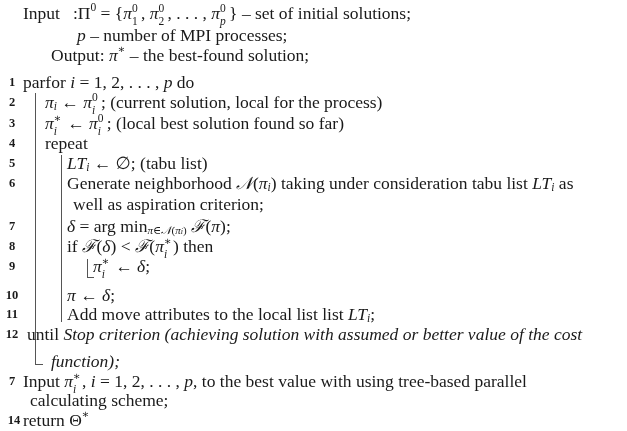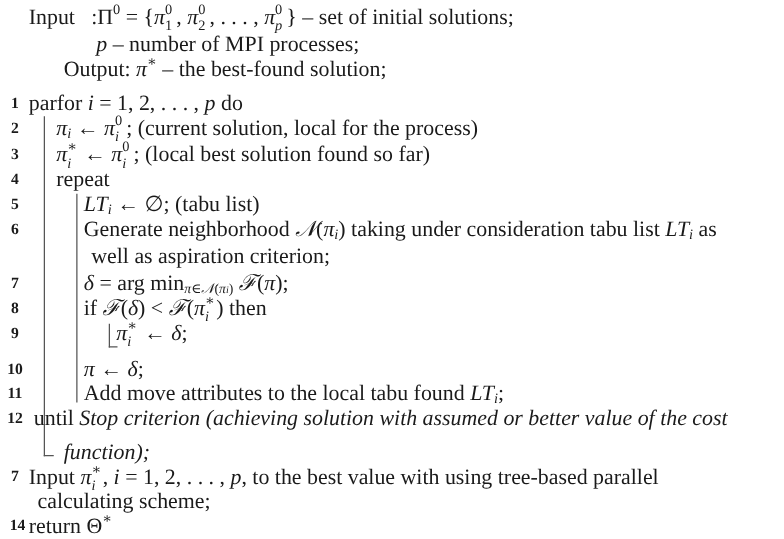--- a/index.html
+++ b/index.html
@@ -99,21 +99,21 @@
 
 <div class="line" style="left:93px; top:256px;">
   <span><span class="it">π</span><span class="ss"><span class="u">∗</span><span class="d it">i</span></span> ← <span class="it">δ</span>;</span>
 </div>
 
 <div class="line" style="left:67px; top:285px;">
   <span><span class="it">π</span> ← <span class="it">δ</span>;</span>
 </div>
 
 <div class="line" style="left:67px; top:304px;">
-  <span>Add move attributes to the local tabu found </span><span class="it">LT<sub>i</sub></span>;
+  <span>Add move attributes to the local list list </span><span class="it">LT<sub>i</sub></span>;
 </div>
 
 <div class="line" style="left:27px; top:324px;text-align:right;">
   <span class="kw">until</span> <span class="it">Stop criterion (achieving solution with assumed or better value of the cost</span>
 </div>
 <div class="line" style="left:51px; top:351px;">
   <span class="it">function);</span>
 </div>
 
 <div class="line" style="left:23px; top:371px;">

